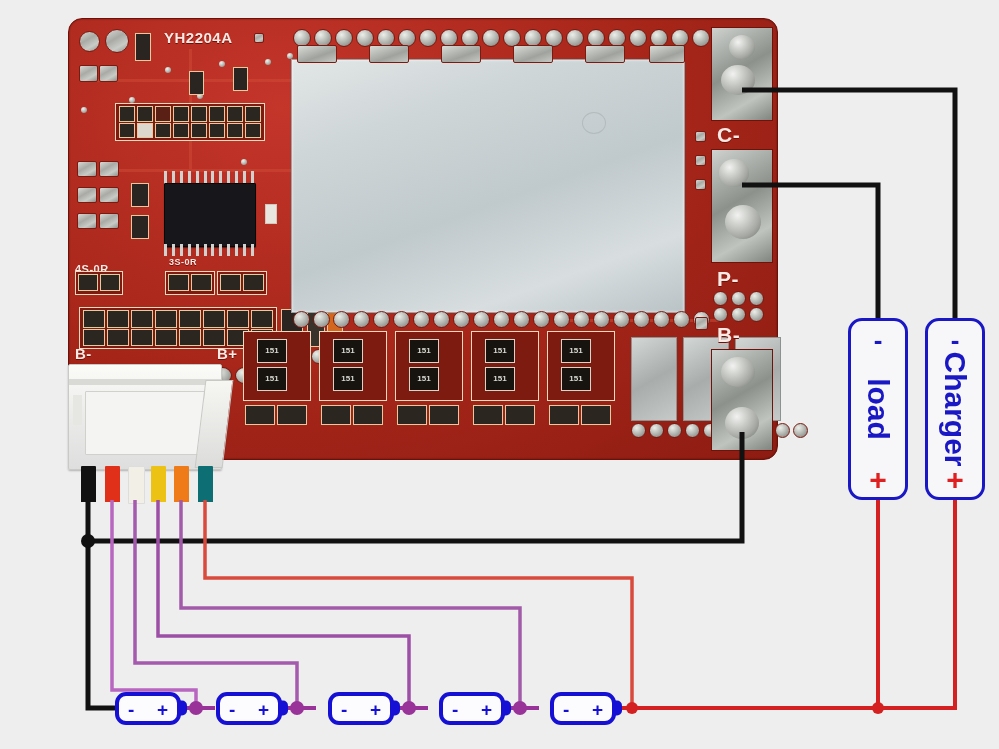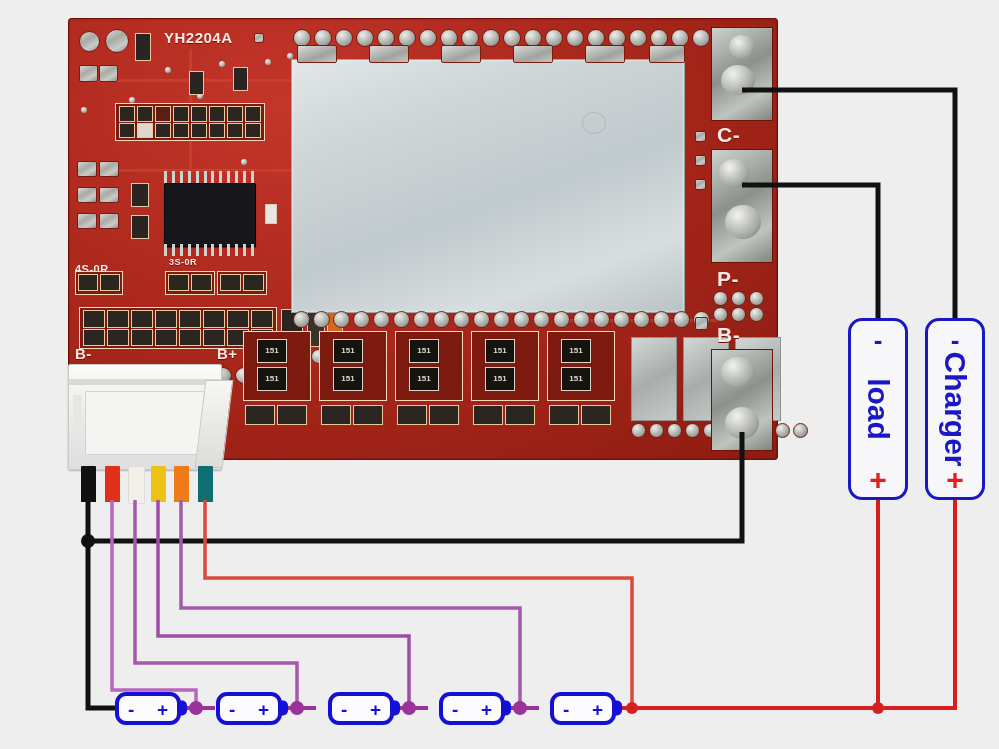--- a/index.html
+++ b/index.html
@@ -145,21 +145,21 @@
   .devplus{
     position:absolute;left:50%;transform:translateX(-50%);
     color:#e02020;font-size:30px;font-weight:bold;line-height:1;
   }
 </style>
 </head>
 <body>
 
 <div id="stage">
 
-  <div class="pcb" style="left:68px;top:18px;width:708px;height:440px;border-radius:3px;">
+  <div class="pcb" style="left:68px;top:18px;width:708px;height:440px;border-radius:14px;">
 
     <div class="trace" style="left:20px;top:60px;width:240px;height:3px;"></div>
     <div class="trace" style="left:30px;top:150px;width:200px;height:3px;"></div>
     <div class="trace" style="left:120px;top:30px;width:3px;height:120px;"></div>
     <div class="trace" style="left:500px;top:300px;width:150px;height:3px;"></div>
 
     <div class="pad round" style="left:10px;top:12px;width:19px;height:19px;"></div>
     <div class="pad round" style="left:36px;top:10px;width:22px;height:22px;"></div>
     <div class="pad" style="left:10px;top:46px;width:17px;height:15px;"></div>
     <div class="pad" style="left:30px;top:46px;width:17px;height:15px;"></div>

